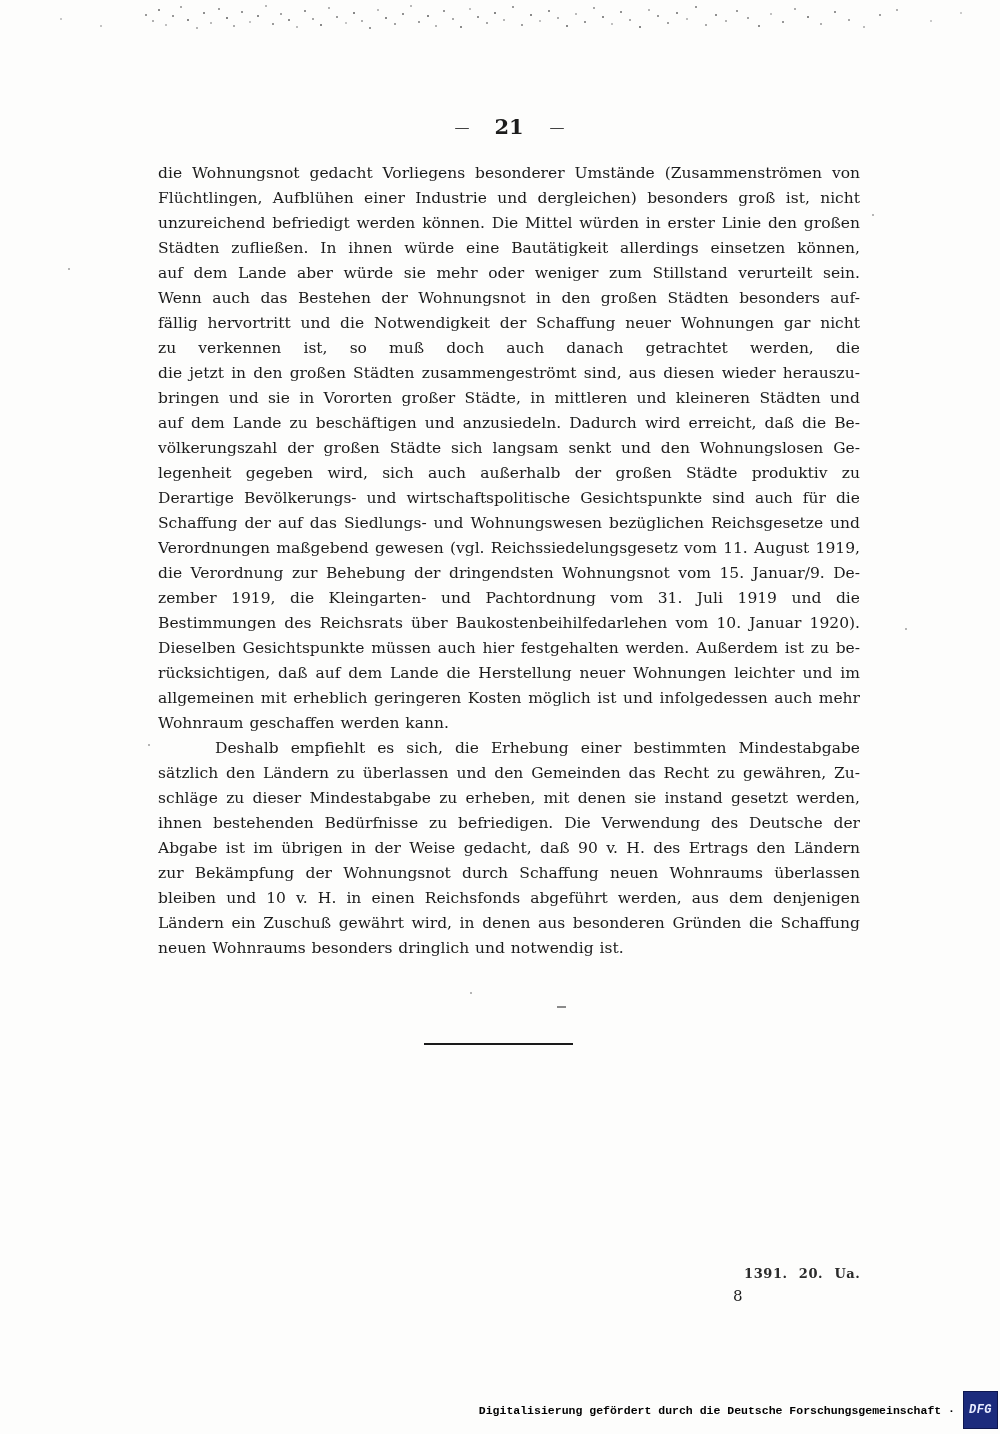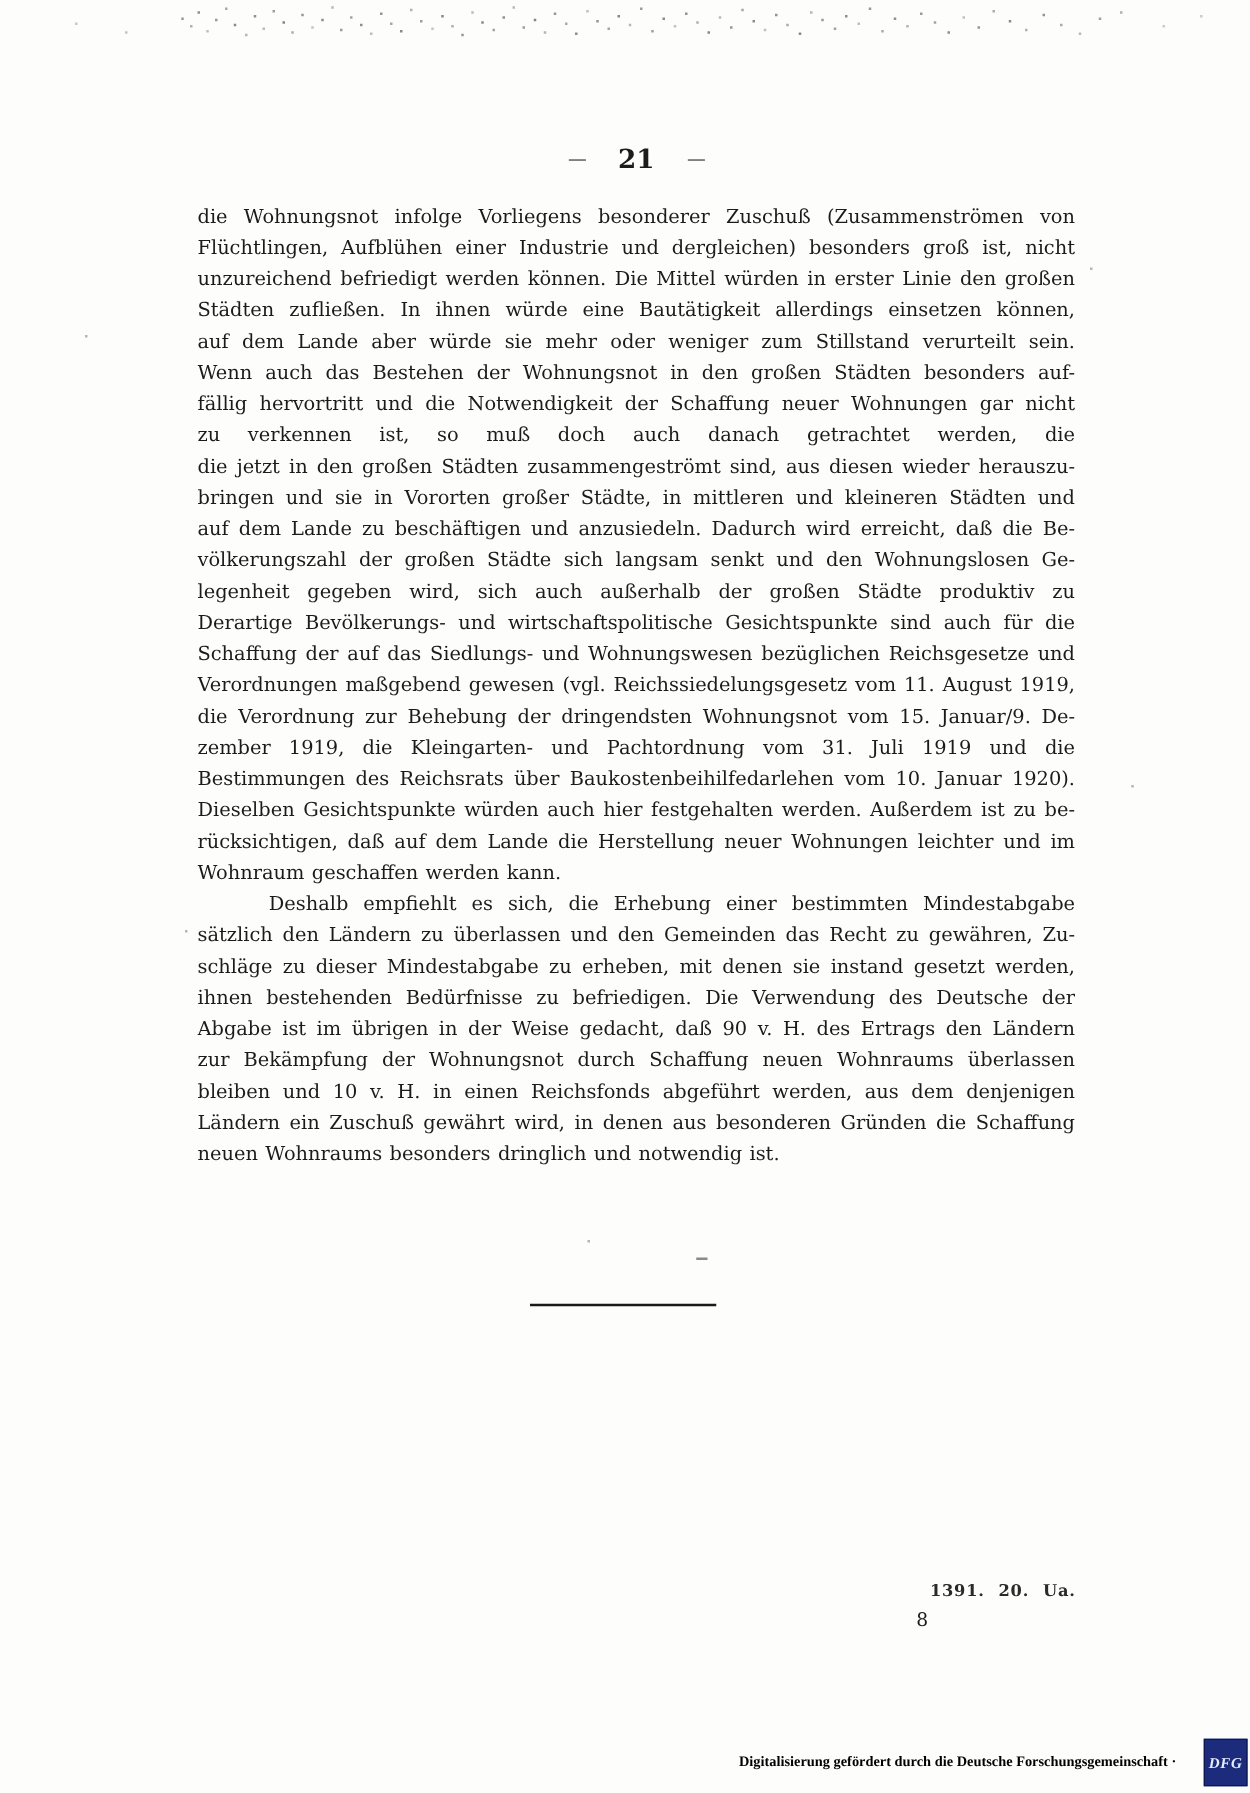--- a/index.html
+++ b/index.html
@@ -75,22 +75,22 @@
     font-size:13px; font-weight:bold; color:#2a2a2a;
     letter-spacing:0.6px; word-spacing:6px; white-space:nowrap;
   }
   .sheet-number {
     position:absolute; left:733px; top:1287px;
     font-size:15px; color:#1d1d1d;
   }
 
   .scan-footer {
     position:absolute; right:2px; bottom:5px;
-    display:flex; align-items:center; gap:22px;
-    font-family:Liberation Serif, serif;
+    display:flex; align-items:center; gap:8px;
+    font-family:Liberation Mono, monospace;
   }
   .scan-footer .credit {
     font-size:11.5px; font-weight:bold; color:#000;
   }
   .dfg-logo {
     width:35px; height:38px; background:#1c2b7c;
     display:flex; align-items:center; justify-content:center;
     color:#e8ecff; font-size:12px; font-weight:bold; font-style:italic;
     letter-spacing:0.5px; border:1px solid #0e1750; box-sizing:border-box;
   }
@@ -105,41 +105,42 @@
 <div class="speck" style="left:905px;top:628px;width:2px;height:2px;"></div>
 <div class="speck" style="left:470px;top:992px;width:2px;height:2px;"></div>
 
 <div class="page-header">
   <span class="dash">—</span>
   <span class="num">21</span>
   <span class="dash">—</span>
 </div>
 
 <div class="body-text">
-  <div class="line">die Wohnungsnot infolge Vorliegens besonderer Zuschuß (Zusammenströmen von</div>
+  <div class="line">die Wohnungsnot gedacht Vorliegens besonderer Umstände (Zusammenströmen von</div>
   <div class="line">Flüchtlingen, Aufblühen einer Industrie und dergleichen) besonders groß ist, nicht oder nur</div>
   <div class="line">unzureichend befriedigt werden können. Die Mittel würden in erster Linie den großen</div>
   <div class="line">Städten zufließen. In ihnen würde eine Bautätigkeit allerdings einsetzen können,</div>
   <div class="line">auf dem Lande aber würde sie mehr oder weniger zum Stillstand verurteilt sein.</div>
   <div class="line">Wenn auch das Bestehen der Wohnungsnot in den großen Städten besonders auf-</div>
   <div class="line">fällig hervortritt und die Notwendigkeit der Schaffung neuer Wohnungen gar nicht</div>
   <div class="line">zu verkennen ist, so muß doch auch danach getrachtet werden, die Bevölkerungsmassen,</div>
   <div class="line">die jetzt in den großen Städten zusammengeströmt sind, aus diesen wieder herauszu-</div>
   <div class="line">bringen und sie in Vororten großer Städte, in mittleren und kleineren Städten und</div>
   <div class="line">auf dem Lande zu beschäftigen und anzusiedeln. Dadurch wird erreicht, daß die Be-</div>
   <div class="line">völkerungszahl der großen Städte sich langsam senkt und den Wohnungslosen Ge-</div>
   <div class="line">legenheit gegeben wird, sich auch außerhalb der großen Städte produktiv zu betätigen.</div>
   <div class="line">Derartige Bevölkerungs- und wirtschaftspolitische Gesichtspunkte sind auch für die</div>
   <div class="line">Schaffung der auf das Siedlungs- und Wohnungswesen bezüglichen Reichsgesetze und</div>
   <div class="line">Verordnungen maßgebend gewesen (vgl. Reichssiedelungsgesetz vom 11. August 1919,</div>
   <div class="line">die Verordnung zur Behebung der dringendsten Wohnungsnot vom 15. Januar/9. De-</div>
   <div class="line">zember 1919, die Kleingarten- und Pachtordnung vom 31. Juli 1919 und die</div>
   <div class="line">Bestimmungen des Reichsrats über Baukostenbeihilfedarlehen vom 10. Januar 1920).</div>
-  <div class="line">Dieselben Gesichtspunkte würden auch hier festgehalten werden. Außerdem ist zu be-</div>
+  <div class="line">Dieselben Gesichtspunkte müssen auch hier festgehalten werden. Außerdem ist zu be-</div>
   <div class="line">rücksichtigen, daß auf dem Lande die Herstellung neuer Wohnungen leichter und im</div>
+  <div class="line">allgemeinen mit erheblich geringeren Kosten möglich ist und infolgedessen auch mehr</div>
   <div class="line end">Wohnraum geschaffen werden kann.</div>
   <div class="line indent">Deshalb empfiehlt es sich, die Erhebung einer bestimmten Mindestabgabe grund-</div>
   <div class="line">sätzlich den Ländern zu überlassen und den Gemeinden das Recht zu gewähren, Zu-</div>
   <div class="line">schläge zu dieser Mindestabgabe zu erheben, mit denen sie instand gesetzt werden, die bei</div>
   <div class="line">ihnen bestehenden Bedürfnisse zu befriedigen. Die Verwendung des Deutsche der</div>
   <div class="line">Abgabe ist im übrigen in der Weise gedacht, daß 90 v. H. des Ertrags den Ländern</div>
   <div class="line">zur Bekämpfung der Wohnungsnot durch Schaffung neuen Wohnraums überlassen</div>
   <div class="line">bleiben und 10 v. H. in einen Reichsfonds abgeführt werden, aus dem denjenigen</div>
   <div class="line">Ländern ein Zuschuß gewährt wird, in denen aus besonderen Gründen die Schaffung</div>
   <div class="line end">neuen Wohnraums besonders dringlich und notwendig ist.</div>

